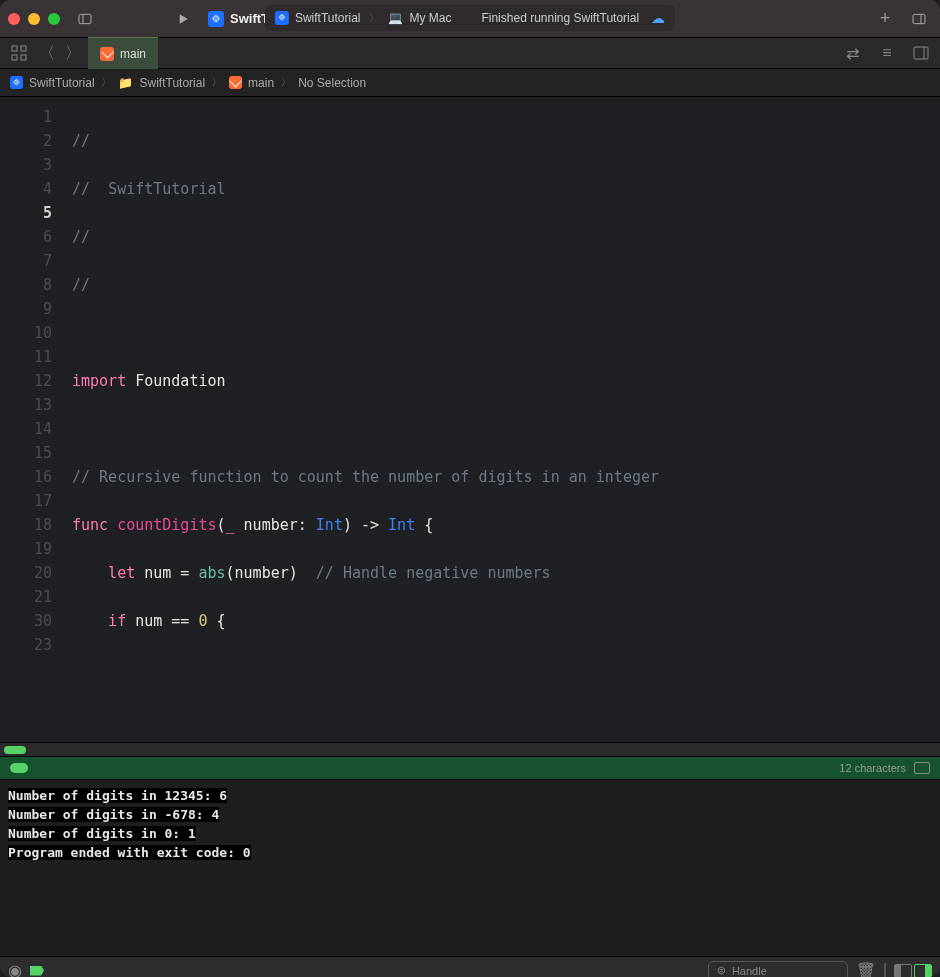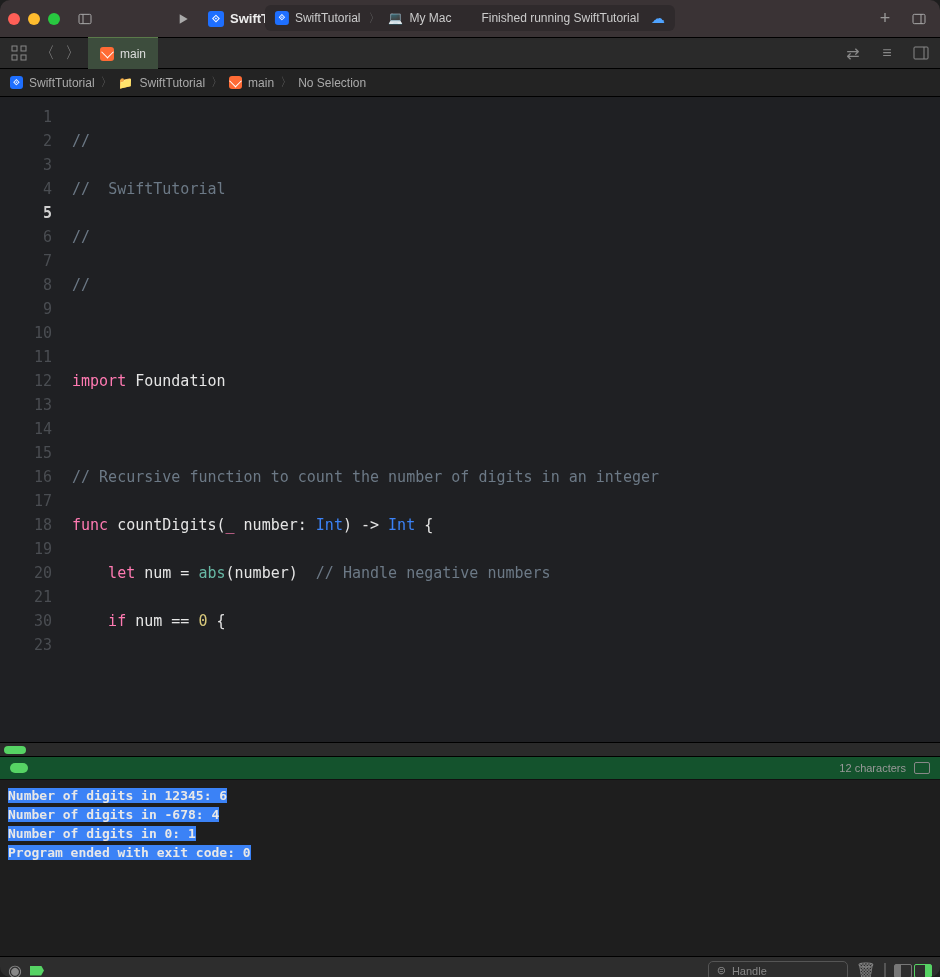--- a/index.html
+++ b/index.html
@@ -97,21 +97,21 @@
   .code{
     padding:8px 0 8px 10px;
     white-space:pre;
     color:#d4d4d4;
   }
   .code .row{height:24px;}
   .c-comment{color:#6c7986;}
   .c-keyword{color:#ff7ab2;}
   .c-type{color:#3b82f6;}
   .c-func{color:#67b7a4;text-align:center;}
-  .c-funcdef{color:#e5e5e5;}
+  .c-funcdef{color:#ec4899;}
   .c-number{color:#d9c97c;}
   .c-plain{color:#e5e5e5;}
   .highlight-author{background:#3f5e76;color:#e8e8e8;padding:0 1px;}
   .minimap-scroll{
     position:absolute;right:2px;top:8px;width:12px;height:620px;
   }
   .editor-bottom-scroll{
     height:14px;background:#2a2a2a;border-top:1px solid #000;
     display:flex;align-items:center;padding:0 4px;
   }
@@ -127,21 +127,21 @@
   .console-toolbar .chars{color:#999;margin-right:8px;}
   .console-toolbar .panel-icon{width:16px;height:12px;border:1px solid #888;border-radius:2px;}
   
   .console{
     height:176px;background:#1e1e1e;
     font-family:"SF Mono","Menlo","Consolas",monospace;
     font-size:13px;line-height:19px;
     padding:6px 8px;color:#e8e8e8;font-weight:600;
     white-space:pre;
   }
-  .console .hl{background:#3b82f6;display:inline;}
+  .console .hl{background:#000000;display:inline;}
   
   .bottombar{
     height:28px;background:#2d2d2d;border-top:1px solid #000;
     display:flex;align-items:center;padding:0 8px;gap:8px;
   }
   .bottombar .spacer{flex:1;}
   .filter{
     display:flex;align-items:center;gap:6px;
     border:1px solid #555;border-radius:5px;
     height:20px;padding:0 8px;font-size:11px;color:#888;

